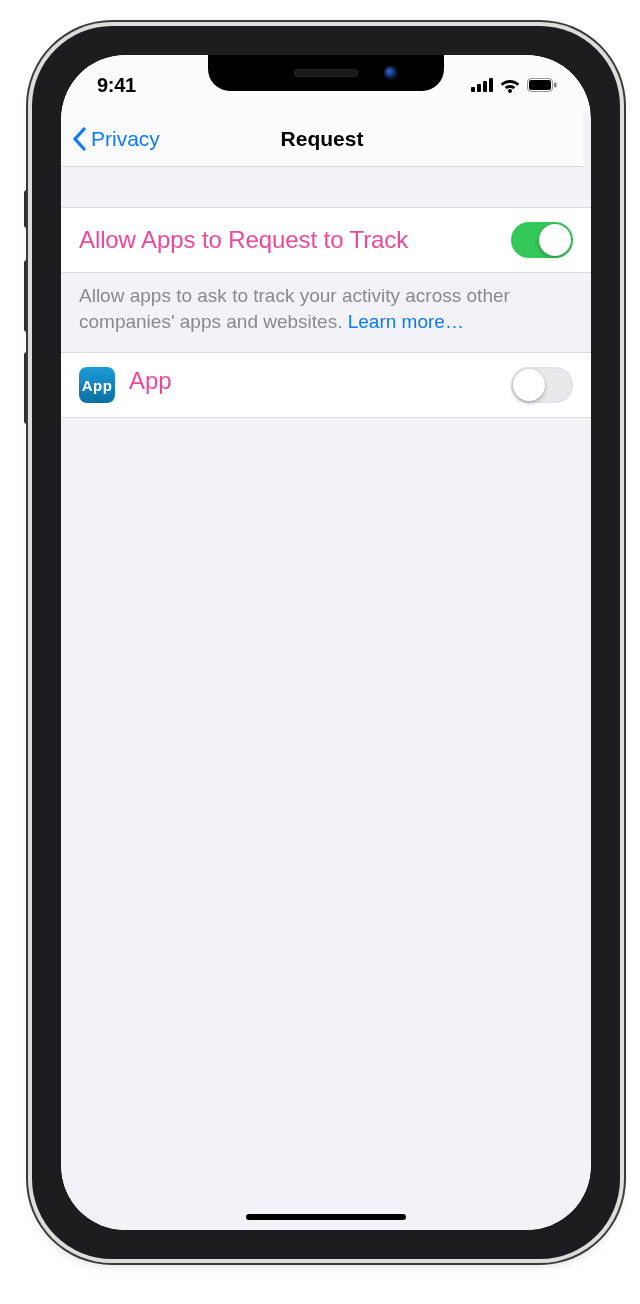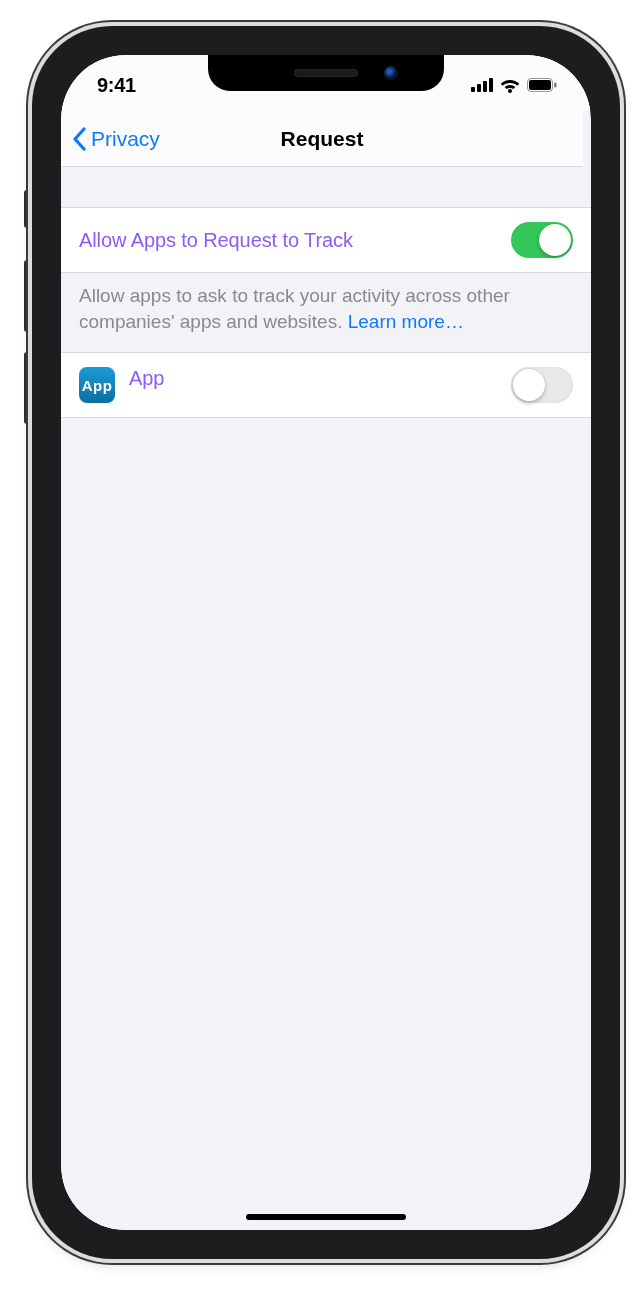--- a/index.html
+++ b/index.html
@@ -56,21 +56,21 @@
 
     
     .content { position:absolute; top:112px; left:0; right:0; bottom:0; background:#f3f2f7; }
 
     .spacer-top { height:40px; }
 
     .cell {
       background:#fff; border-top:1px solid #d9d8de; border-bottom:1px solid #d9d8de;
       padding:14px 18px; display:flex; align-items:center; justify-content:space-between; min-height:56px;
     }
-    .cell-label { font-size:20px; color:#8b5cf6; letter-spacing:-.1px; }
+    .cell-label { font-size:24px; color:#ec4899; letter-spacing:-.1px; }
 
     .footer-note {
       padding:10px 18px 18px; font-size:19px; line-height:1.35; color:#8a898e;
     }
     .footer-note a { color:#0b7aff; text-decoration:none; }
 
     .app-cell { display:flex; align-items:flex-start; gap:14px; }
     .app-icon {
       width:36px; height:36px; border-radius:8px; background:linear-gradient(180deg,#1b9bd8,#0b6fa1);
       display:flex; align-items:center; justify-content:center;

